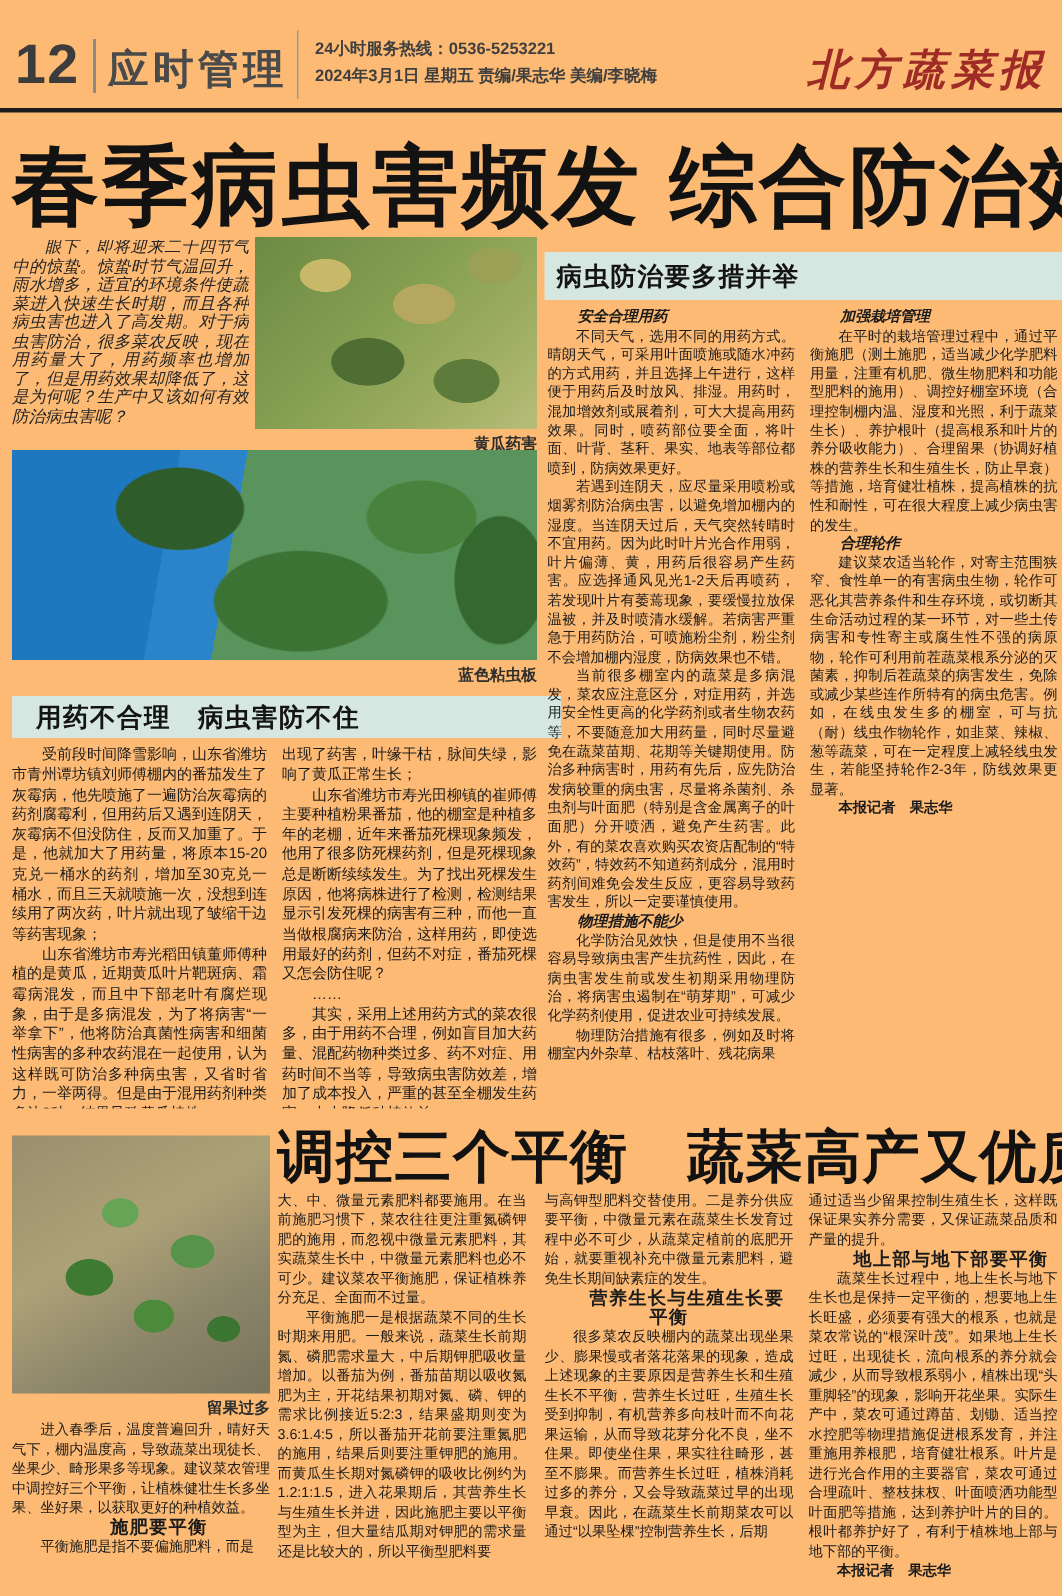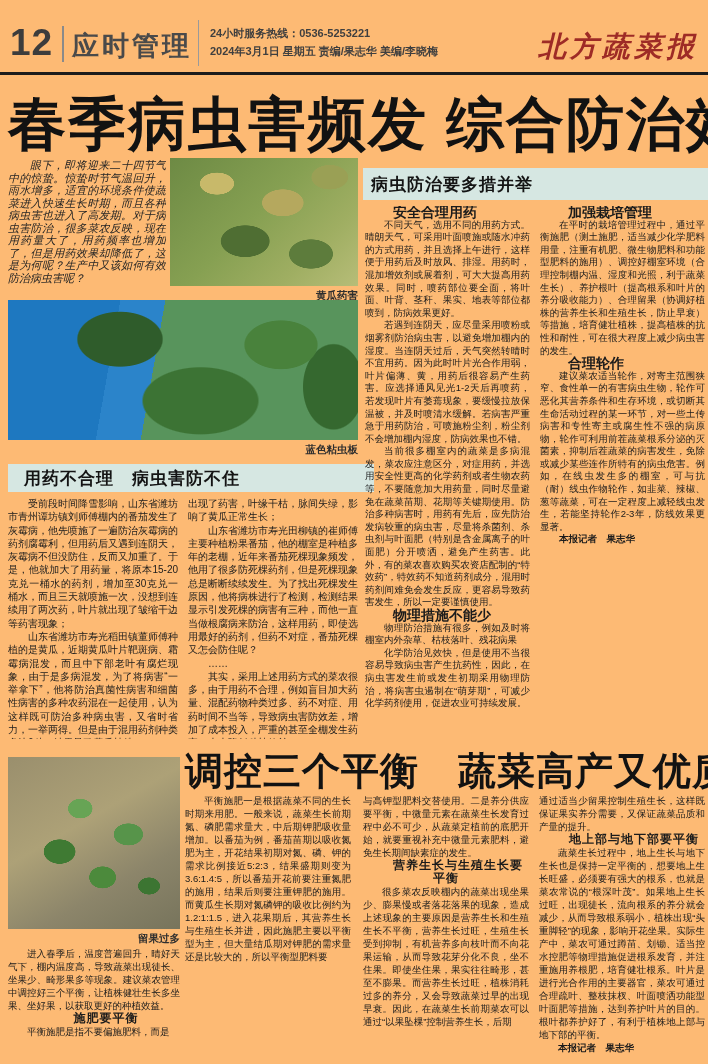--- a/index.html
+++ b/index.html
@@ -59,21 +59,21 @@
   
   .col{position:absolute;overflow:hidden;text-align:justify;}
   .col p{margin:0;text-indent:2em;}
   .col p.cont{text-indent:0;}
   .a1{font-size:10px;line-height:13.3px;}
   .a1ca{left:8px;top:497px;width:170px;height:242px;}
   .a1cb{left:188px;top:497px;width:170px;height:242px;}
   .a2{font-size:9.5px;line-height:12.6px;}
   .a2ca{left:365px;top:206px;width:165px;height:530px;}
   .a2cb{left:540px;top:206px;width:165px;height:530px;}
-  .subhead{font-weight:900;text-indent:2em;font-size:14px;margin:2px 0;}
+  .subhead{font-weight:900;text-indent:2em;font-size:10px;margin:2px 0;font-style:italic;}
   .subhead-c{font-weight:900;text-align:center;text-indent:0;font-size:12px;margin:4px 0;letter-spacing:1px;}
   .byline{text-align:left;font-weight:700;text-indent:0;padding-right:10px;margin-top:5px;}
   
   .headline2{position:absolute;left:185px;top:746px;width:520px;margin:0;font-size:38px;font-weight:900;
              color:#121212;text-align:center;letter-spacing:1px;white-space:nowrap;}
   .a3{font-size:9.5px;line-height:13px;}
   .a3c1{left:8px;top:947px;width:172px;height:114px;}
   .a3c2{left:185px;top:794px;width:166px;height:268px;}
   .a3c3{left:363px;top:794px;width:166px;height:268px;}
   .a3c4{left:539px;top:794px;width:166px;height:268px;}
@@ -120,41 +120,42 @@
 
   <div class="banner banner2">
     <span>病虫防治要多措并举</span>
   </div>
   <div class="col a2 a2ca">
     <p class="subhead">安全合理用药</p>
     <p>不同天气，选用不同的用药方式。晴朗天气，可采用叶面喷施或随水冲药的方式用药，并且选择上午进行，这样便于用药后及时放风、排湿。用药时，混加增效剂或展着剂，可大大提高用药效果。同时，喷药部位要全面，将叶面、叶背、茎秆、果实、地表等部位都喷到，防病效果更好。</p>
     <p>若遇到连阴天，应尽量采用喷粉或烟雾剂防治病虫害，以避免增加棚内的湿度。当连阴天过后，天气突然转晴时不宜用药。因为此时叶片光合作用弱，叶片偏薄、黄，用药后很容易产生药害。应选择通风见光1-2天后再喷药，若发现叶片有萎蔫现象，要缓慢拉放保温被，并及时喷清水缓解。若病害严重急于用药防治，可喷施粉尘剂，粉尘剂不会增加棚内湿度，防病效果也不错。</p>
     <p>当前很多棚室内的蔬菜是多病混发，菜农应注意区分，对症用药，并选用安全性更高的化学药剂或者生物农药等，不要随意加大用药量，同时尽量避免在蔬菜苗期、花期等关键期使用。防治多种病害时，用药有先后，应先防治发病较重的病虫害，尽量将杀菌剂、杀虫剂与叶面肥（特别是含金属离子的叶面肥）分开喷洒，避免产生药害。此外，有的菜农喜欢购买农资店配制的“特效药”，特效药不知道药剂成分，混用时药剂间难免会发生反应，更容易导致药害发生，所以一定要谨慎使用。</p>
     <p class="subhead">物理措施不能少</p>
+    <p>化学防治见效快，但是使用不当很容易导致病虫害产生抗药性，因此，在病虫害发生前或发生初期采用物理防治，将病害虫遏制在“萌芽期”，可减少化学药剂使用，促进农业可持续发展。</p>
     <p>物理防治措施有很多，例如及时将棚室内外杂草、枯枝落叶、残花病果</p>
-    <p>化学防治见效快，但是使用不当很容易导致病虫害产生抗药性，因此，在病虫害发生前或发生初期采用物理防治，将病害虫遏制在“萌芽期”，可减少化学药剂使用，促进农业可持续发展。</p>
   </div>
   <div class="col a2 a2cb">
     <p class="subhead">加强栽培管理</p>
     <p>在平时的栽培管理过程中，通过平衡施肥（测土施肥，适当减少化学肥料用量，注重有机肥、微生物肥料和功能型肥料的施用）、调控好棚室环境（合理控制棚内温、湿度和光照，利于蔬菜生长）、养护根叶（提高根系和叶片的养分吸收能力）、合理留果（协调好植株的营养生长和生殖生长，防止早衰）等措施，培育健壮植株，提高植株的抗性和耐性，可在很大程度上减少病虫害的发生。</p>
     <p class="subhead">合理轮作</p>
     <p>建议菜农适当轮作，对寄主范围狭窄、食性单一的有害病虫生物，轮作可恶化其营养条件和生存环境，或切断其生命活动过程的某一环节，对一些土传病害和专性寄主或腐生性不强的病原物，轮作可利用前茬蔬菜根系分泌的灭菌素，抑制后茬蔬菜的病害发生，免除或减少某些连作所特有的病虫危害。例如，在线虫发生多的棚室，可与抗（耐）线虫作物轮作，如韭菜、辣椒、葱等蔬菜，可在一定程度上减轻线虫发生，若能坚持轮作2-3年，防线效果更显著。</p>
     <p class="byline">本报记者　果志华</p>
   </div>
 
   <div class="photo photo3"></div>
   <div class="cap cap3">留果过多</div>
   <h2 class="headline2">调控三个平衡　蔬菜高产又优质</h2>
 
   <div class="col a3 a3c1">
     <p>进入春季后，温度普遍回升，晴好天气下，棚内温度高，导致蔬菜出现徒长、坐果少、畸形果多等现象。建议菜农管理中调控好三个平衡，让植株健壮生长多坐果、坐好果，以获取更好的种植效益。</p>
     <p class="subhead-c">施肥要平衡</p>
     <p>平衡施肥是指不要偏施肥料，而是</p>
   </div>
   <div class="col a3 a3c2">
+    <p class="cont">大、中、微量元素肥料都要施用。在当前施肥习惯下，菜农往往更注重氮磷钾肥的施用，而忽视中微量元素肥料，其实蔬菜生长中，中微量元素肥料也必不可少。建议菜农平衡施肥，保证植株养分充足、全面而不过量。</p>
     <p>平衡施肥一是根据蔬菜不同的生长时期来用肥。一般来说，蔬菜生长前期氮、磷肥需求量大，中后期钾肥吸收量增加。以番茄为例，番茄苗期以吸收氮肥为主，开花结果初期对氮、磷、钾的需求比例接近5:2:3，结果盛期则变为3.6:1.4:5，所以番茄开花前要注重氮肥的施用，结果后则要注重钾肥的施用。而黄瓜生长期对氮磷钾的吸收比例约为1.2:1:1.5，进入花果期后，其营养生长与生殖生长并进，因此施肥主要以平衡型为主，但大量结瓜期对钾肥的需求量还是比较大的，所以平衡型肥料要</p>
   </div>
   <div class="col a3 a3c3">
     <p class="cont">与高钾型肥料交替使用。二是养分供应要平衡，中微量元素在蔬菜生长发育过程中必不可少，从蔬菜定植前的底肥开始，就要重视补充中微量元素肥料，避免生长期间缺素症的发生。</p>
     <p class="subhead-c">营养生长与生殖生长要平衡</p>
     <p>很多菜农反映棚内的蔬菜出现坐果少、膨果慢或者落花落果的现象，造成上述现象的主要原因是营养生长和生殖生长不平衡，营养生长过旺，生殖生长受到抑制，有机营养多向枝叶而不向花果运输，从而导致花芽分化不良，坐不住果。即使坐住果，果实往往畸形，甚至不膨果。而营养生长过旺，植株消耗过多的养分，又会导致蔬菜过早的出现早衰。因此，在蔬菜生长前期菜农可以通过“以果坠棵”控制营养生长，后期</p>
   </div>
   <div class="col a3 a3c4">
     <p class="cont">通过适当少留果控制生殖生长，这样既保证果实养分需要，又保证蔬菜品质和产量的提升。</p>
     <p class="subhead-c">地上部与地下部要平衡</p>

